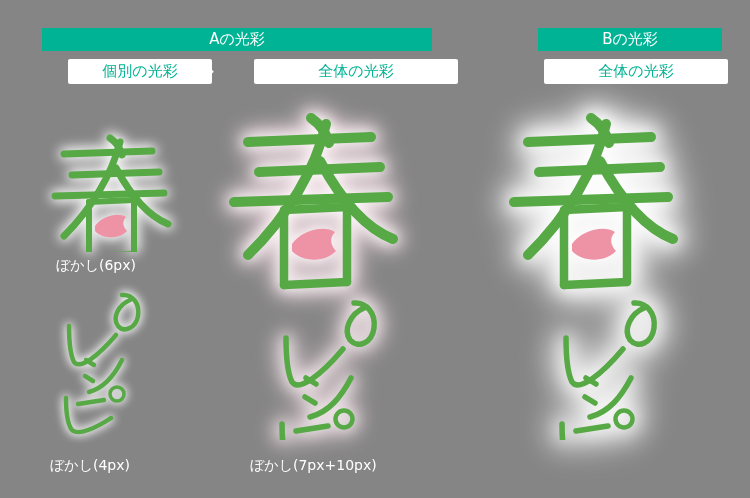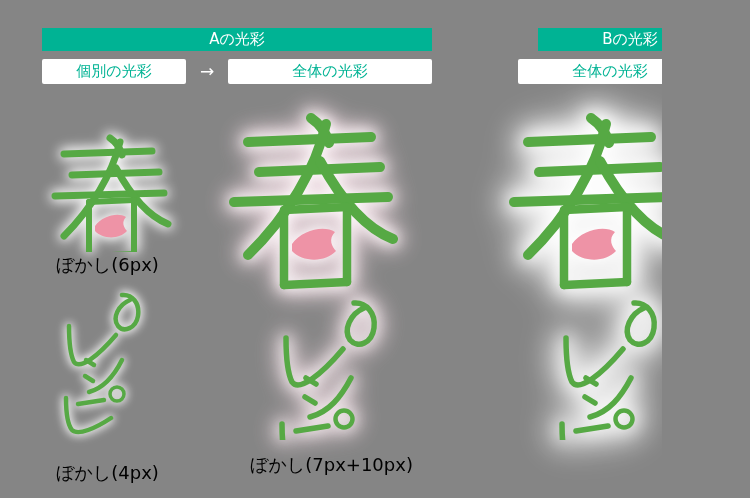--- a/index.html
+++ b/index.html
@@ -5,21 +5,21 @@
   html, body {
     margin: 0;
     padding: 0;
     background: #858585;
   }
   body {
     font-family: "DejaVu Sans", "Liberation Sans", sans-serif;
   }
   #stage {
     position: relative;
-    width: 662px;
+    width: 750px;
     height: 498px;
     background: #858585;
     overflow: hidden;
   }
 
   
   .teal-bar {
     position: absolute;
     background: #00b394;
     color: #ffffff;
@@ -32,37 +32,38 @@
   .white-box {
     position: absolute;
     background: #ffffff;
     color: #00b394;
     font-size: 15px;
     line-height: 25px;
     height: 25px;
     border-radius: 2px;
     text-align: center;
     white-space: nowrap;
+    margin-left: 26px;
   }
   .arrow-glyph {
     position: absolute;
     color: #ffffff;
     font-size: 17px;
     line-height: 25px;
     height: 25px;
     text-align: center;
     width: 34px;
     white-space: nowrap;
   }
 
   
   .caption {
     position: absolute;
-    color: #000000;
-    font-size: 18px;
+    color: #ffffff;
+    font-size: 14px;
     line-height: 18px;
     white-space: nowrap;
   }
 
   
   .art {
     position: absolute;
   }
   .art svg { display: block; }
 
@@ -165,21 +166,21 @@
       <path class="stroke" stroke-width="4.5" d="M30,82 L38,87"></path>
       <path class="stroke" stroke-width="4.5" d="M29,98 L37,103"></path>
       <path class="stroke" stroke-width="4.5" d="M66,82 C58,98 48,110 33,114"></path>
 
       <path class="stroke" stroke-width="4.5" d="M10,120 C10,134 11,146 16,152 C22,158 40,150 55,140"></path>
       <path class="stroke" stroke-width="4.5" d="M22,126 L48,122"></path>
       <circle class="stroke" stroke-width="3.5" cx="61" cy="116" r="7"></circle>
     </svg>
   </div>
 
-  <div class="caption" style="left:56px; top:456px;margin-top:8px;">ぼかし(4px)</div>
+  <div class="caption" style="left:50px; top:456px;">ぼかし(4px)</div>
 
   <div class="art glow-b-group" style="left:216px; top:100px; width:230px; height:340px;">
     <svg width="230" height="340" viewBox="0 0 230 340" aria-label="春のレシピ">
       <g>
 
         <path class="stroke" stroke-width="10" d="M95,18 C104,24 110,33 113,43"></path>
         <path class="stroke" stroke-width="10" d="M32,42 L155,37"></path>
         <path class="stroke" stroke-width="10" d="M43,72 L164,67"></path>
         <path class="stroke" stroke-width="10" d="M18,102 L172,97"></path>
         <path class="stroke" stroke-width="10" d="M110,24 C100,68 72,116 32,155"></path>

